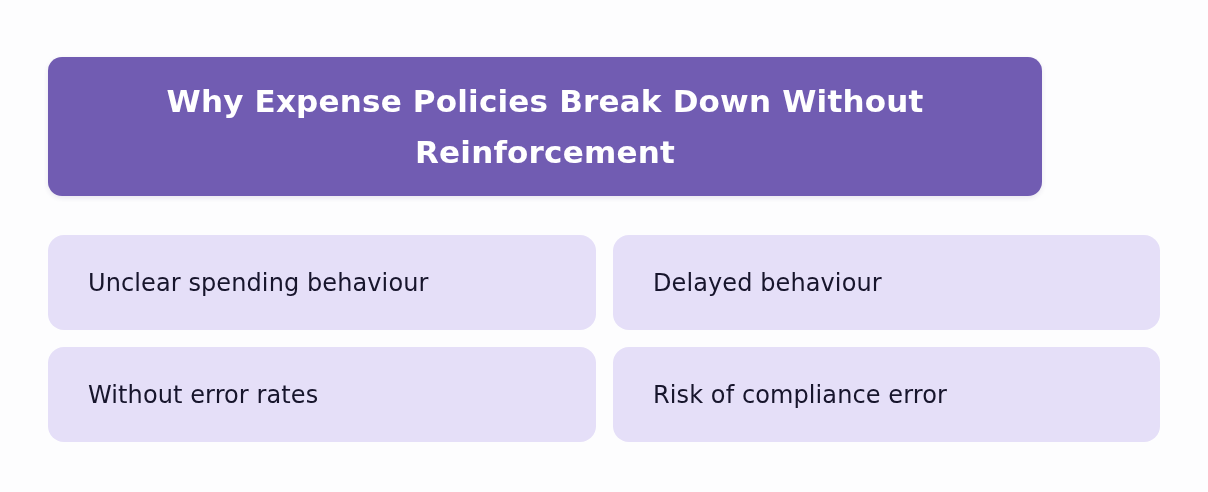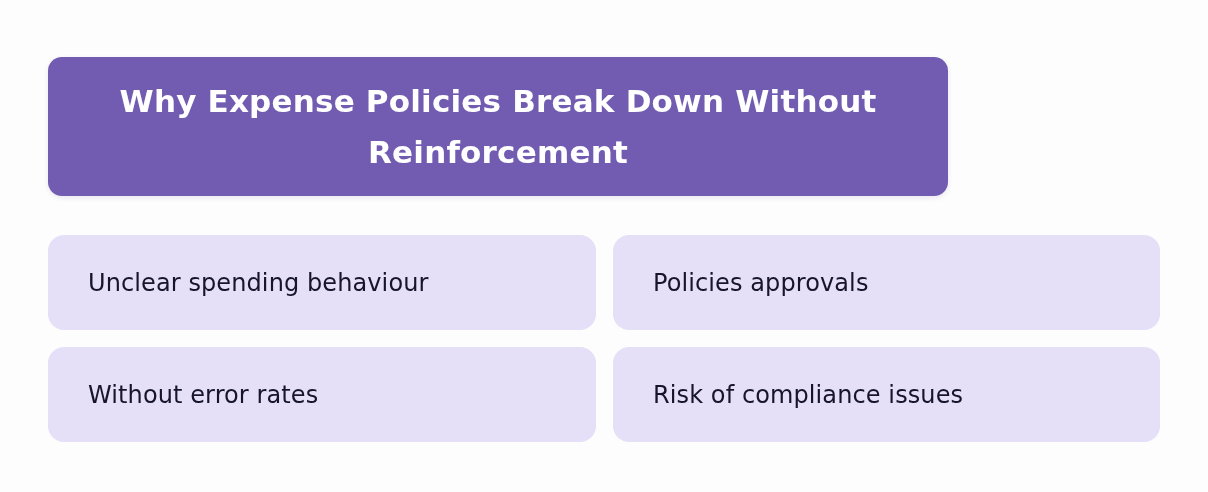--- a/index.html
+++ b/index.html
@@ -16,21 +16,21 @@
     width: 1208px;
     height: 492px;
     background: var(--page-bg);
     font-family: "DejaVu Sans", "Liberation Sans", sans-serif;
     overflow: hidden;
   }
   .banner {
     position: absolute;
     left: 48px;
     top: 57px;
-    width: 900px;
+    width: 994px;
     height: 139px;
     background: var(--banner-bg);
     border-radius: 14px;
     display: flex;
     align-items: center;
     justify-content: center;
     box-shadow: 0 2px 5px rgba(60, 40, 110, 0.10);
   }
   .banner h1 {
     max-width: 860px;
@@ -74,23 +74,23 @@
 
   <div class="banner">
     <h1>Why Expense Policies Break Down Without Reinforcement</h1>
   </div>
 
   <div class="grid">
     <div class="card">
       <span>Unclear spending behaviour</span>
     </div>
     <div class="card">
-      <span>Policies approvals</span>
+      <span>Delayed behaviour</span>
     </div>
     <div class="card">
       <span>Without error rates</span>
     </div>
     <div class="card">
-      <span>Risk of compliance issues</span>
+      <span>Risk of compliance error</span>
     </div>
   </div>
 
 </div>
 
 </body></html>

